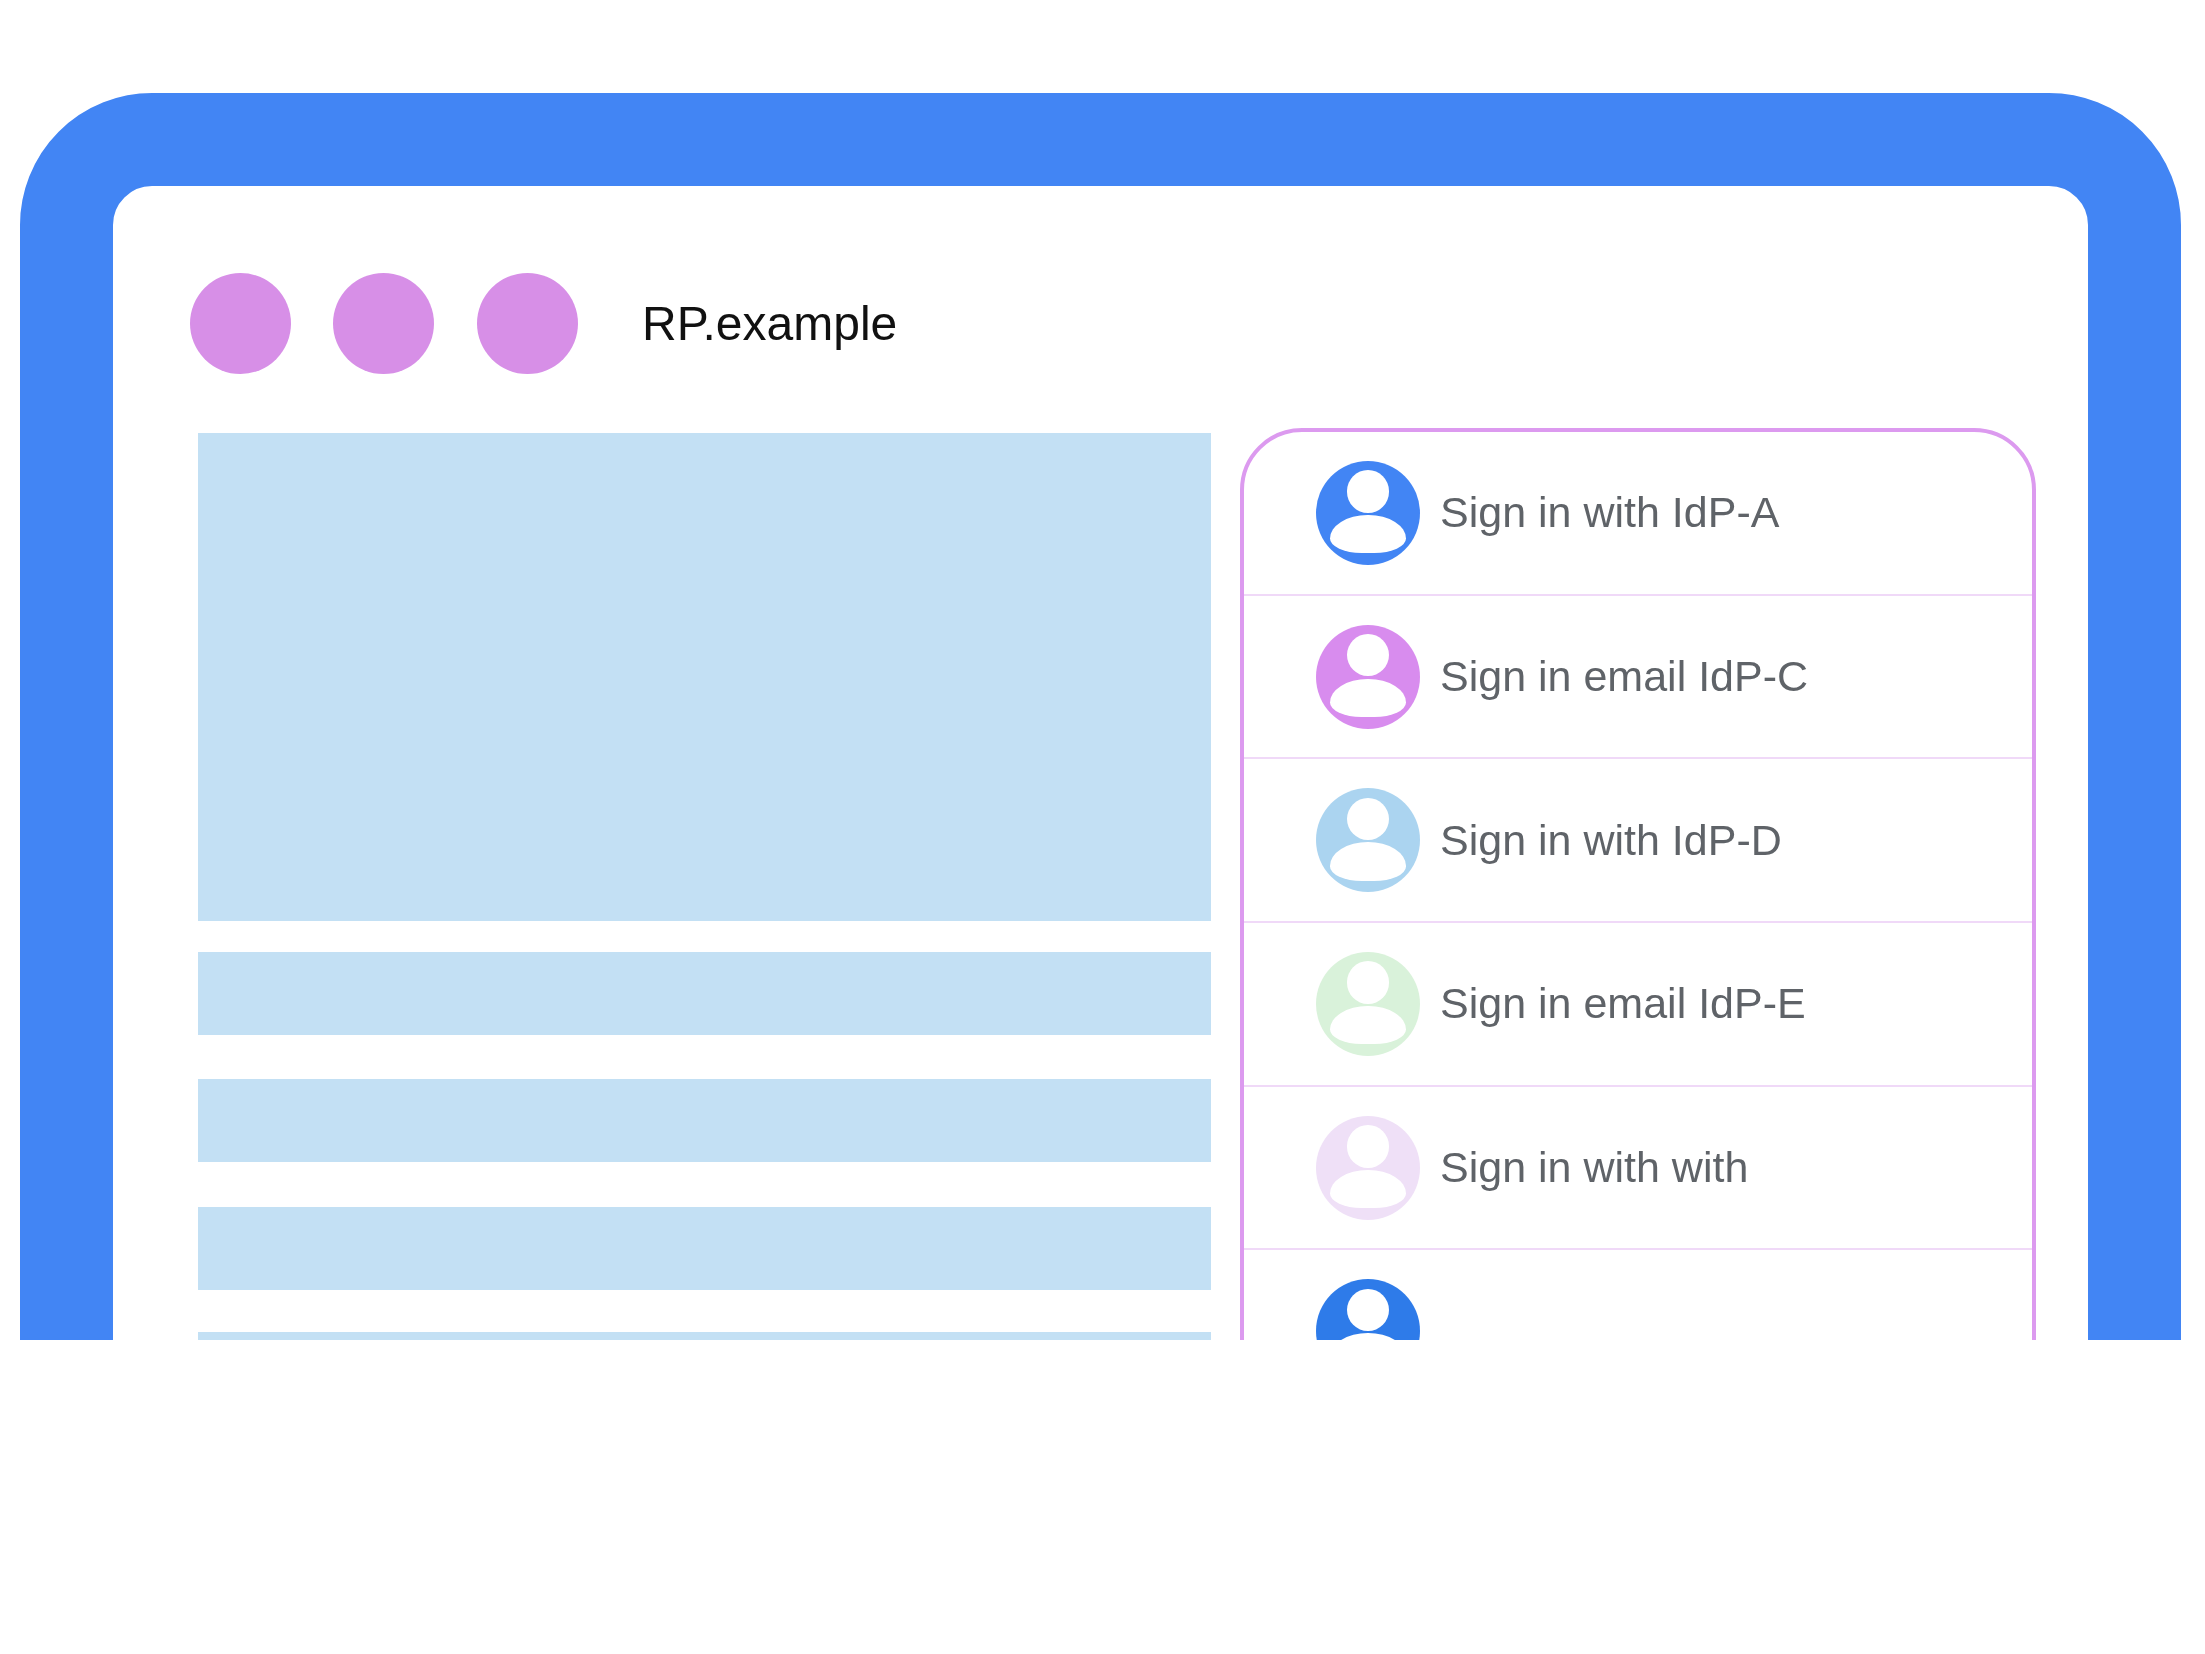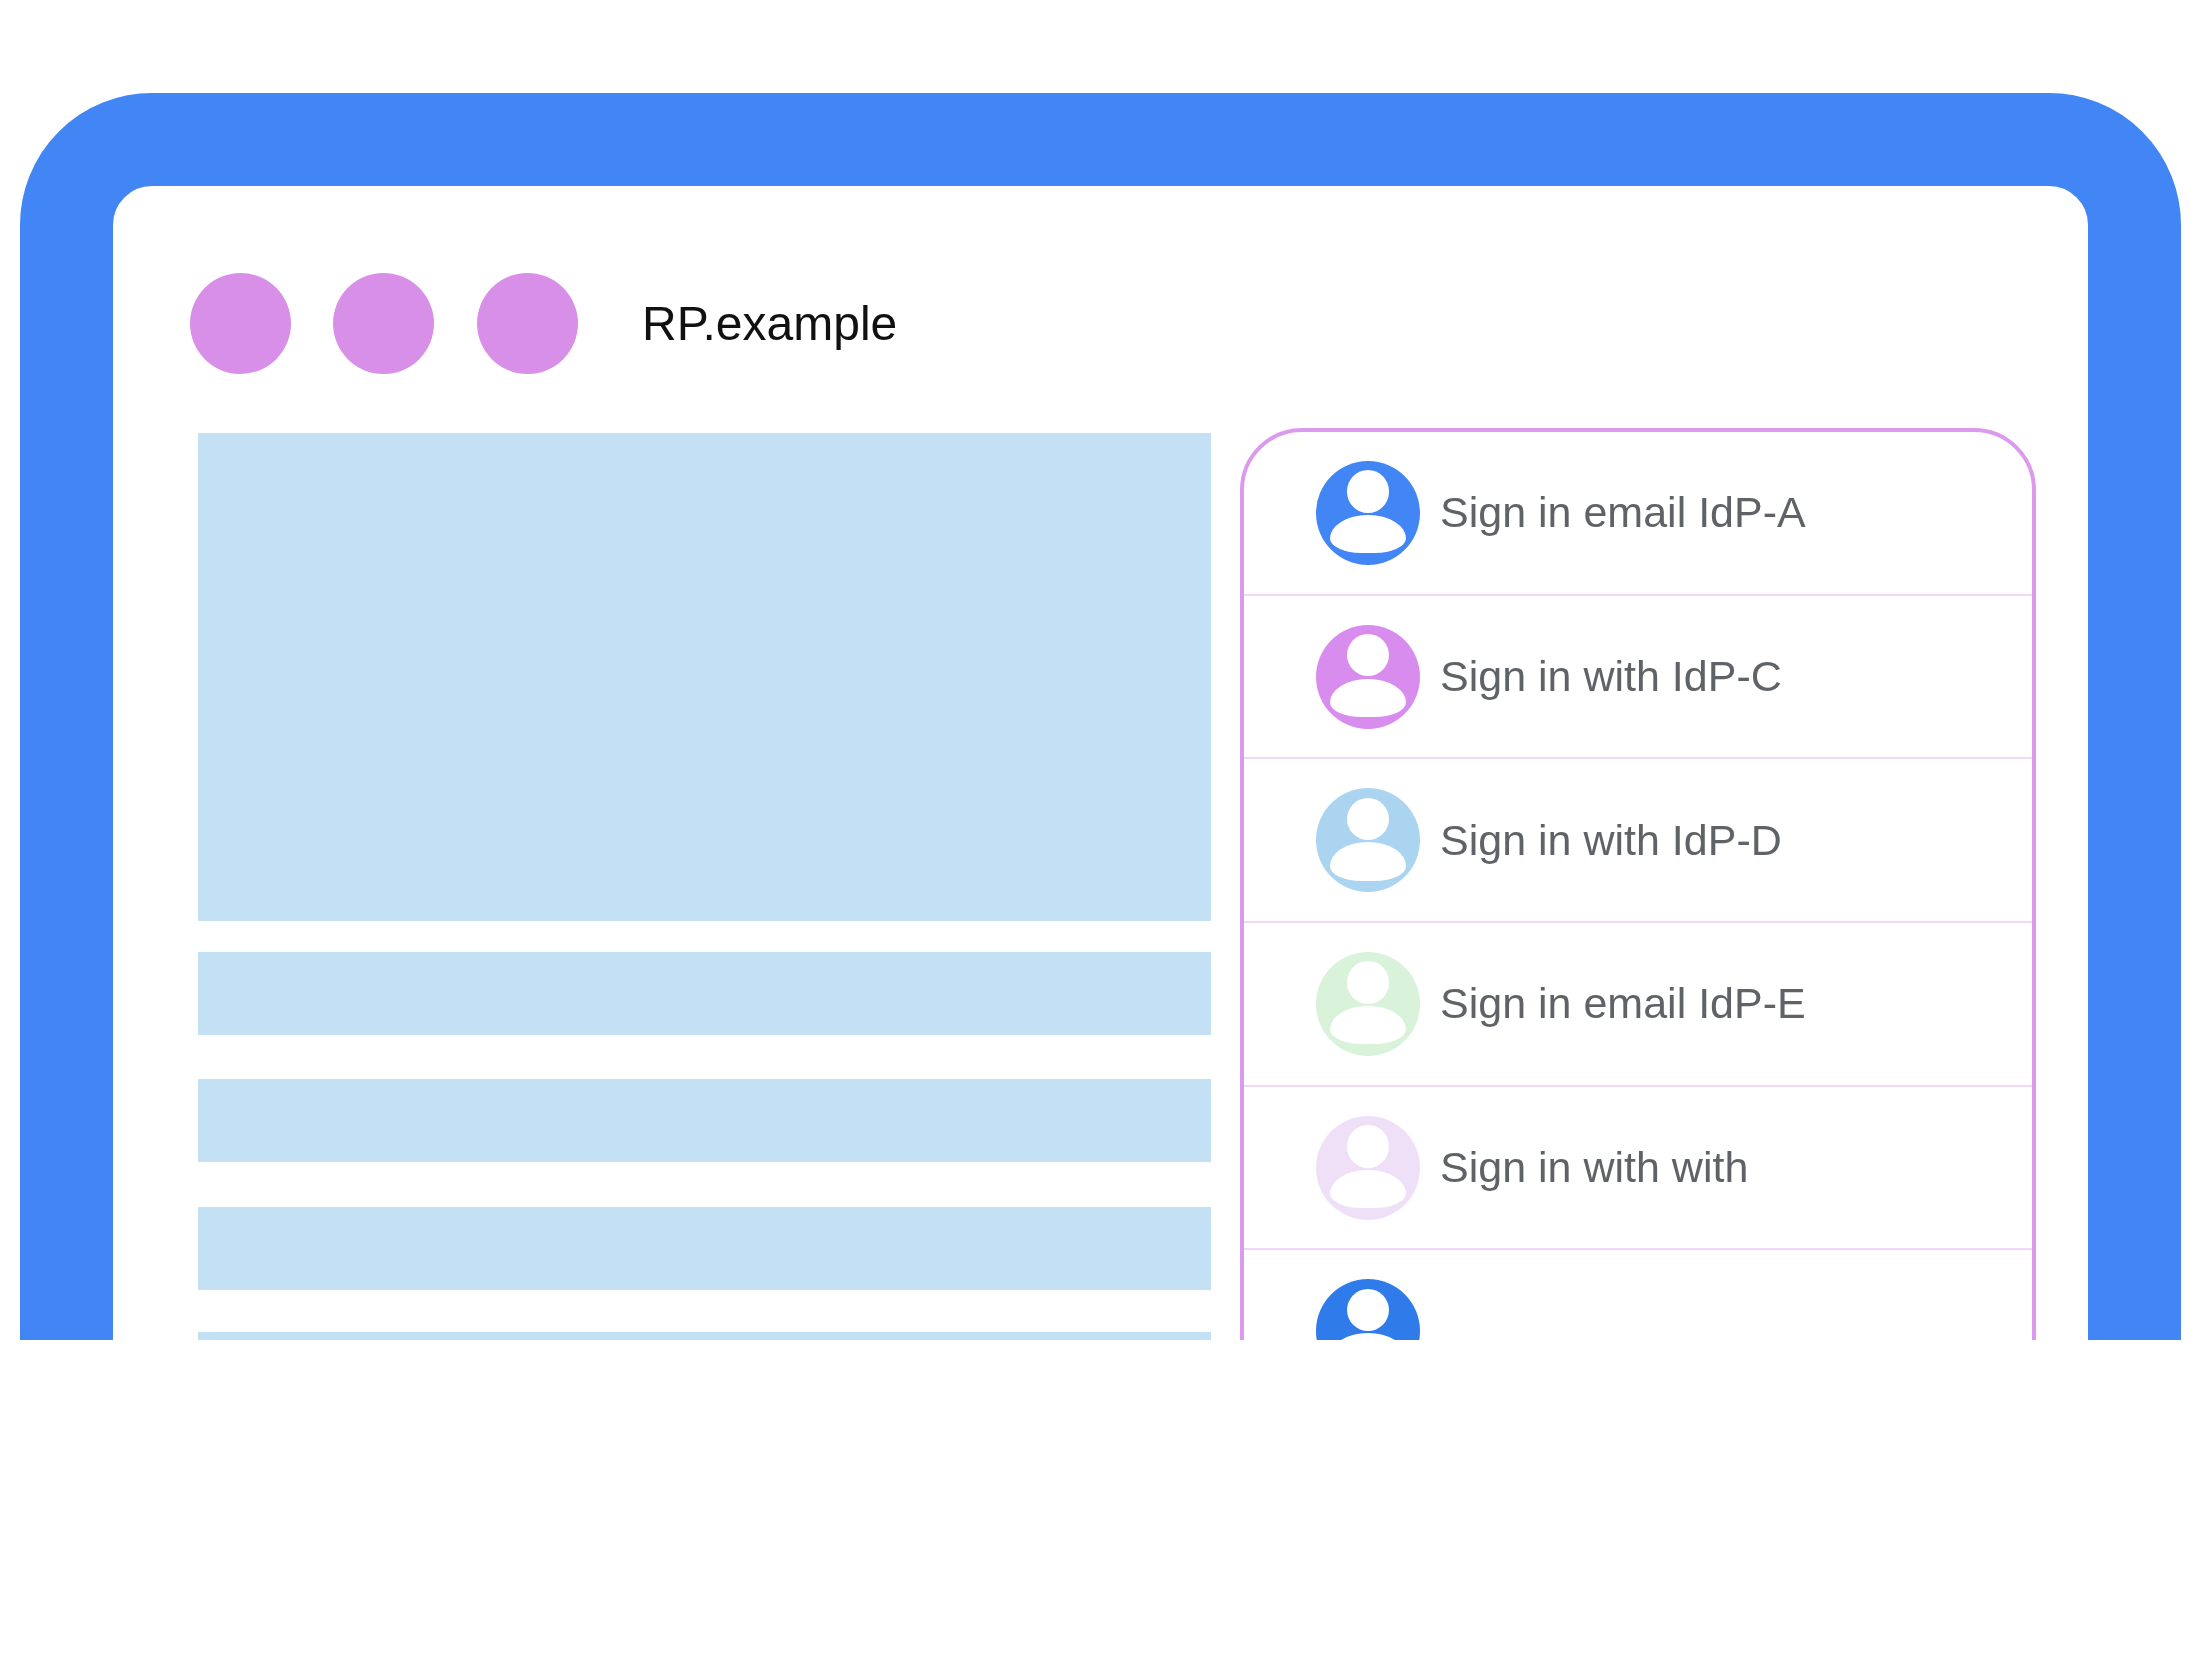--- a/index.html
+++ b/index.html
@@ -120,30 +120,30 @@
   <div class="ph ph-bar3" style="background: rgb(195, 224, 244);"></div>
   <div class="ph ph-bar4" style="background: rgb(195, 224, 244);"></div>
 
   <div class="panel" style="color: rgb(95, 99, 104);">
 
     <div class="row">
       <span class="avatar" style="background: rgb(66, 133, 244);">
           <span class="head"></span>
           <span class="torso"></span>
         </span>
-      <span class="label">Sign in email IdP-A</span>
+      <span class="label">Sign in with IdP-A</span>
     </div>
 
 
     <div class="row">
       <span class="avatar" style="background: rgb(216, 140, 238);">
           <span class="head"></span>
           <span class="torso"></span>
         </span>
-      <span class="label">Sign in with IdP-C</span>
+      <span class="label">Sign in email IdP-C</span>
     </div>
 
     <div class="row">
       <span class="avatar" style="background: rgb(171, 212, 240);">
           <span class="head"></span>
           <span class="torso"></span>
         </span>
       <span class="label">Sign in with IdP-D</span>
     </div>
 

